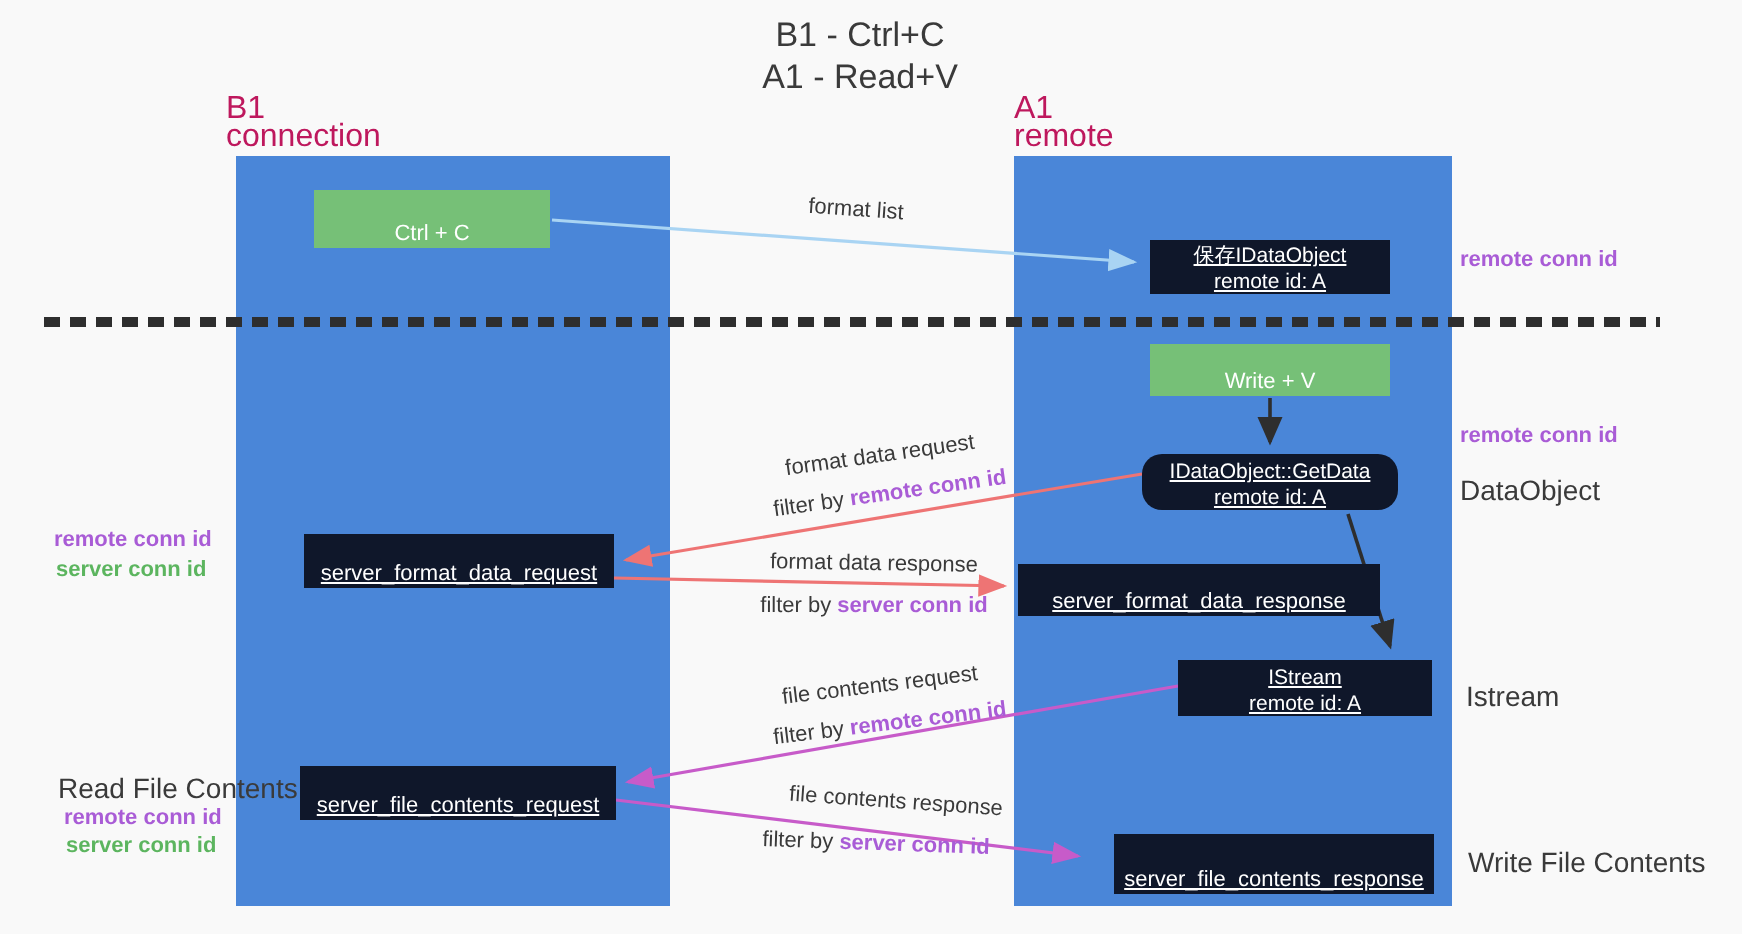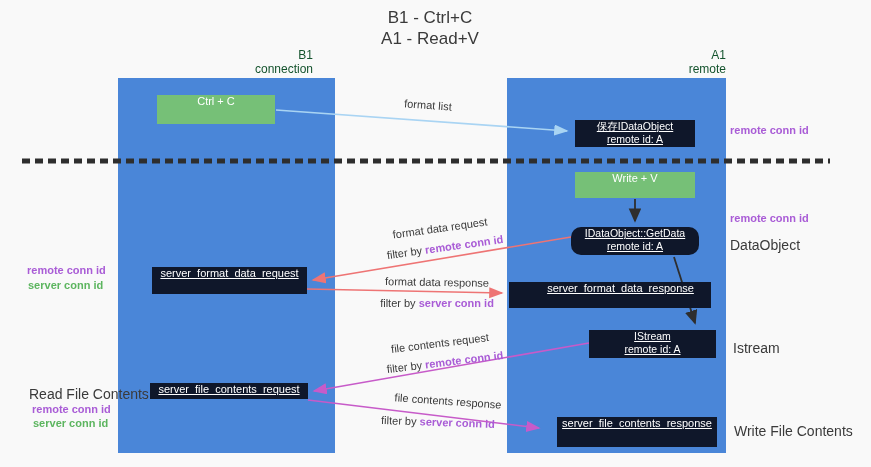--- a/index.html
+++ b/index.html
@@ -1,22 +1,22 @@
 <!DOCTYPE html>
 <html><head>
 <meta charset="utf-8">
 <style>
   html,body{margin:0;padding:0;}
   body{font-family:"Liberation Sans",sans-serif;background:#f9f9f9;}
   #stage{position:relative;width:871px;height:467px;background:#f9f9f9;overflow:hidden;}
   .abs{position:absolute;}
   .title{left:0;top:7px;width:860px;text-align:center;font-size:17px;line-height:21px;color:#3a3a3a;}
-  .colheader{top:48px;text-align:right;font-size:12px;line-height:14px;color:#14532d;}
+  .colheader{top:48px;text-align:left;font-size:16px;line-height:14px;color:#be185d;}
   .column{top:78px;height:375px;background:#4a86d8;}
-  .node{display:flex;flex-direction:column;align-items:center;justify-content:flex-start;
+  .node{display:flex;flex-direction:column;align-items:center;justify-content:flex-end;
         color:#ffffff;text-align:center;font-size:11px;line-height:13px;}
   .node.small{font-size:10.5px;line-height:12.5px;}
   .green{background:#76c077;}
   .orange{background:#0f172a;text-decoration:underline;}
   .alabel{font-size:11px;color:#3a3a3a;text-align:center;white-space:nowrap;}
   .purple{color:#a95cd6;font-weight:bold;}
   .greentx{color:#5cb55f;font-weight:bold;}
   .plain{color:#3a3a3a;font-size:14px;white-space:nowrap;}
   svg{position:absolute;left:0;top:0;pointer-events:none;}
 </style>
@@ -82,30 +82,30 @@
 
   <div class="abs node orange small" style="left:571px;top:227px;width:128px;height:28px;border-radius:10px;">
     <div>IDataObject::GetData</div>
     <div>remote id: A</div>
   </div>
 
   <div class="abs node orange" style="left:152px;top:267px;width:155px;height:27px;">
     <div>server_format_data_request</div>
   </div>
 
-  <div class="abs node orange" style="left:509px;top:282px;width:181px;height:26px;padding-left:21px;">
+  <div class="abs node orange" style="left:509px;top:282px;width:181px;height:26px;">
     <div>server_format_data_response</div>
   </div>
 
   <div class="abs node orange small" style="left:589px;top:330px;width:127px;height:28px;">
     <div>IStream</div>
     <div>remote id: A</div>
   </div>
 
-  <div class="abs node orange" style="left:150px;top:383px;width:158px;height:16px;">
+  <div class="abs node orange" style="left:150px;top:383px;width:158px;height:27px;">
     <div>server_file_contents_request</div>
   </div>
 
   <div class="abs node orange" style="left:546px;top:417px;width:160px;height:30px;margin-left:11px;">
     <div>server_file_contents_response</div>
   </div>
 
   <div class="abs alabel" style="left:363px;top:99px;width:130px;transform:rotate(4deg);">format list</div>
 
   <div class="abs alabel" style="left:360px;top:222px;width:160px;transform:rotate(-8deg);">format data request</div>

